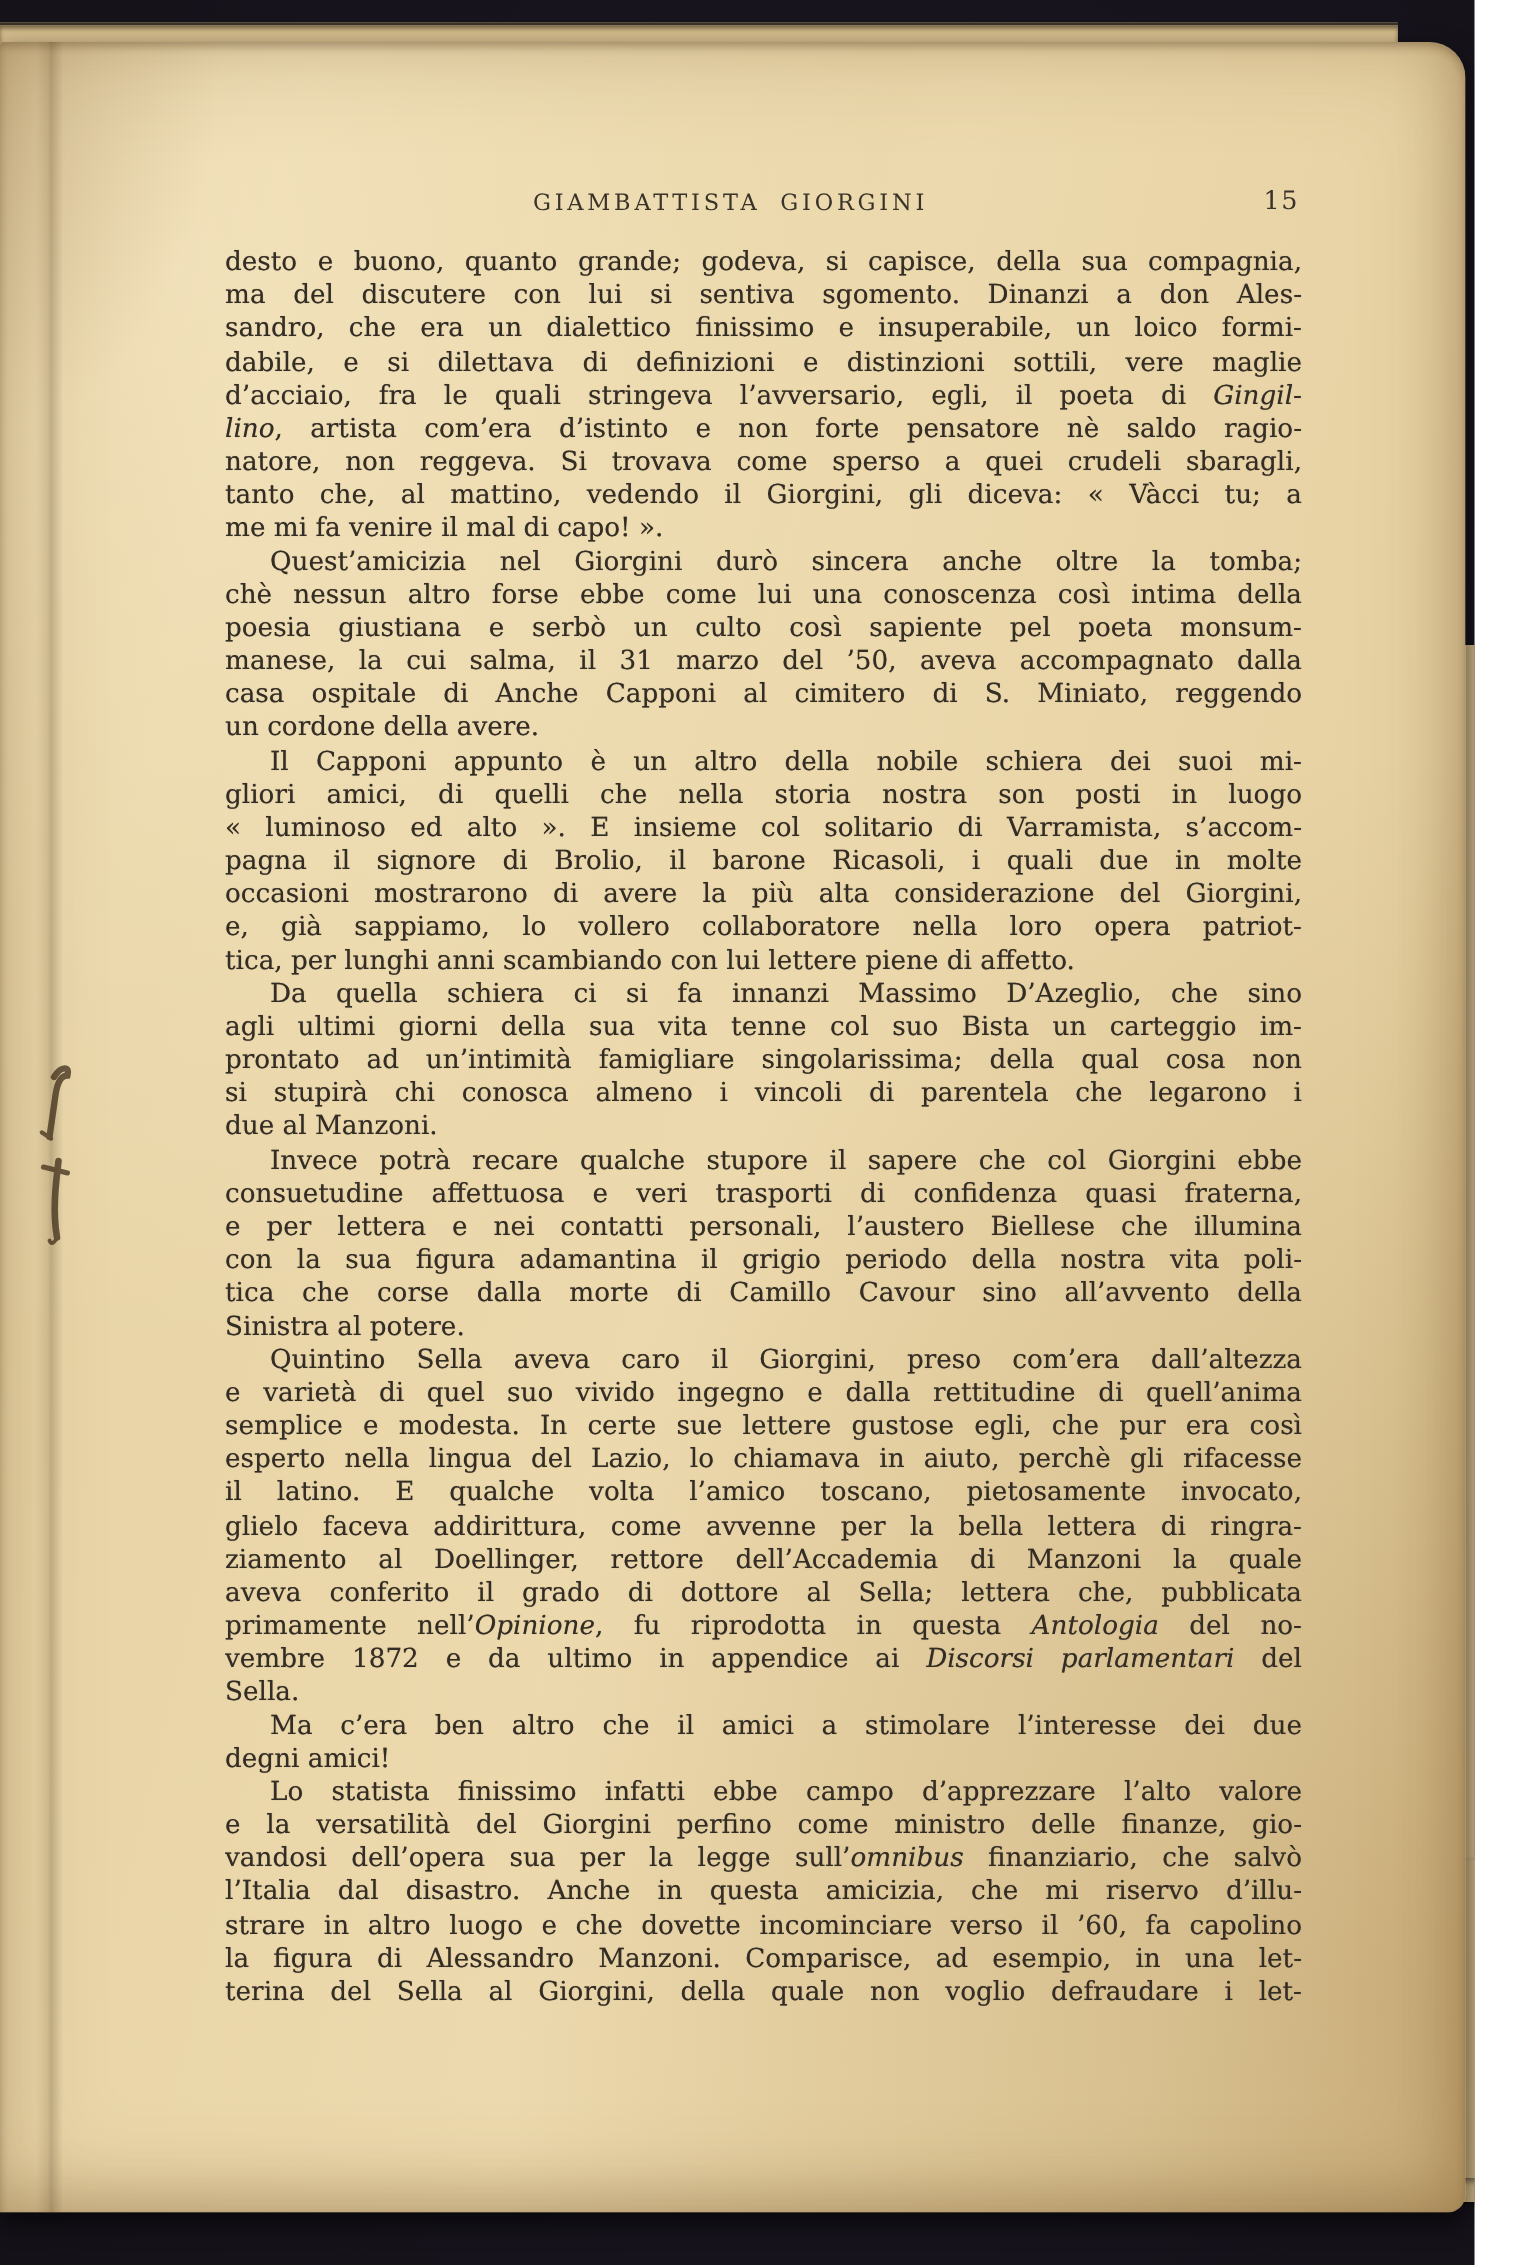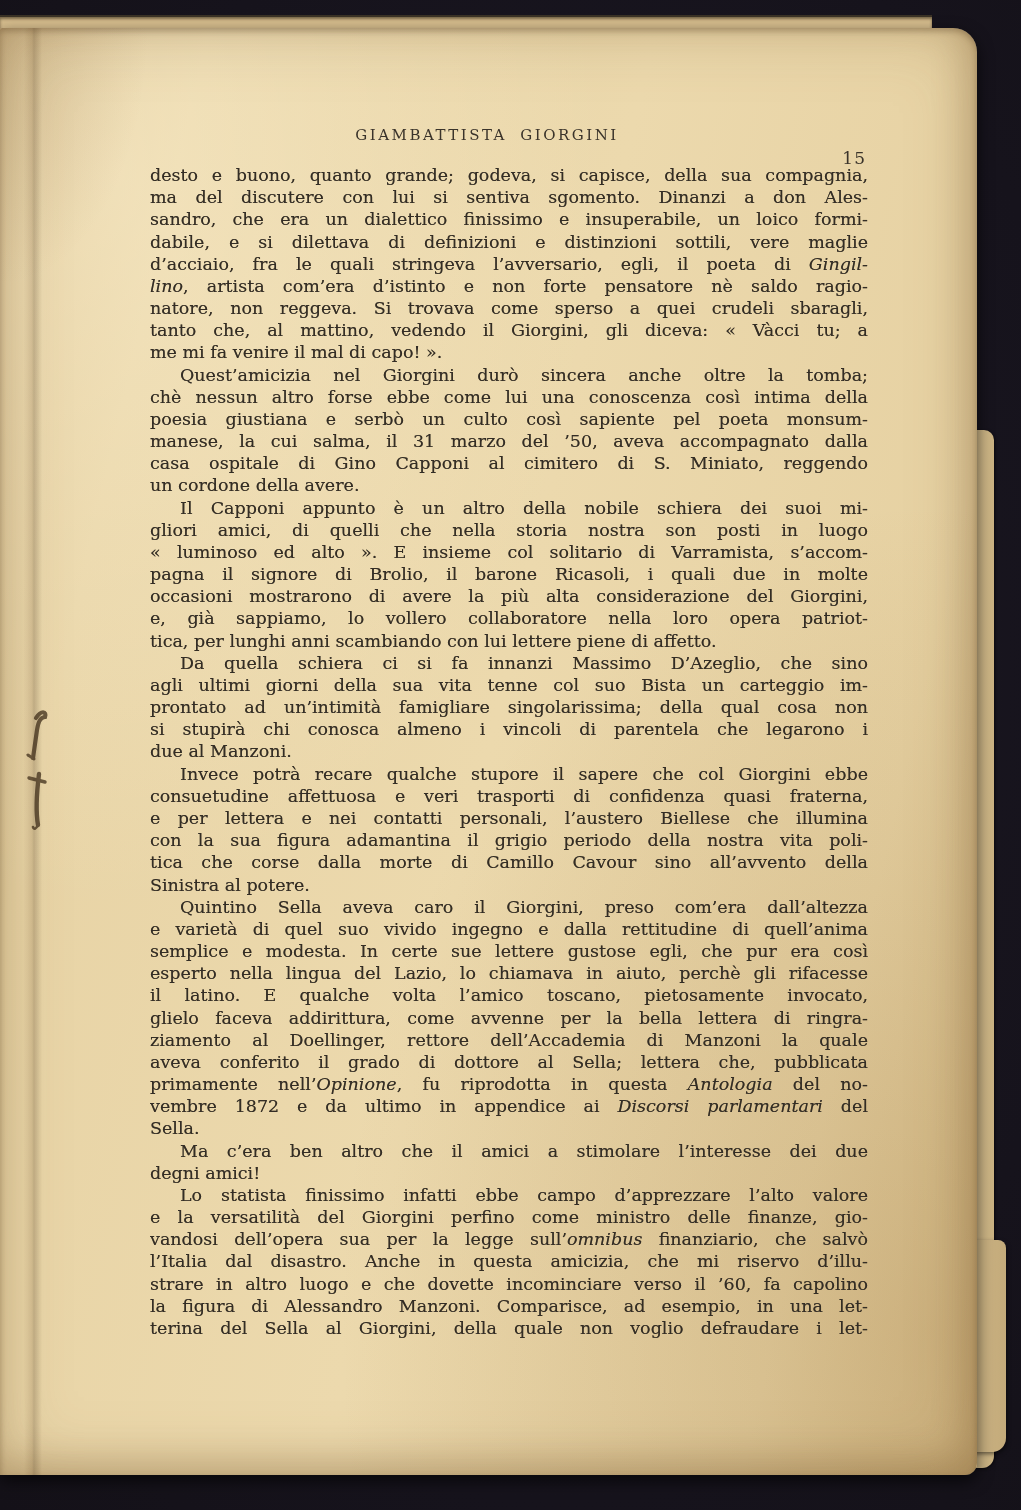--- a/index.html
+++ b/index.html
@@ -1,21 +1,22 @@
 <!DOCTYPE html>
 <html><head>
 <meta charset="utf-8">
 <style>
   html, body { margin: 0; padding: 0; }
   .screen {
     position: relative;
-    width: 1021px; height: 1510px;
+    width: 946px; height: 1510px;
     background: radial-gradient(ellipse at 55% 45%, #1b1823 0%, #16131c 70%, #141118 100%);
     overflow: hidden;
     font-family: "DejaVu Serif", "Liberation Serif", serif;
+    padding-left: 37px;
   }
   
   .under-page-top {
     position: absolute; left: 0; top: 15px; width: 932px; height: 26px;
     background: #d6bd8d;
     border-top: 2px solid #3a3226;
     box-shadow: 0 2px 3px rgba(40,30,15,.55) inset;
   }
   
   .fore-edge-1 {
@@ -53,21 +54,21 @@
     background: radial-gradient(ellipse at 0% 0%, rgba(125,90,45,.20) 0%, rgba(125,90,45,0) 70%);
     pointer-events: none;
   }
   .page-column { position: absolute; left: 150px; top: 96px; width: 718px; }
   .page-header { position: relative; height: 26px; color: #3a332a; }
   .header-title {
     position: absolute; left: 0; right: 44px; top: 2px;
     text-align: center; font-size: 15px; letter-spacing: 2.5px;
     word-spacing: 6px;
   }
-  .page-number { position: absolute; right: 2px; top: 0; font-size: 17px; letter-spacing: 1px; margin-top: 24px; }
+  .page-number { position: absolute; right: 2px; top: 0; font-size: 17px; letter-spacing: 1px; }
   .page-body { margin-top: 14px; color: #332d25; font-size: 17.5px; }
   .line {
     height: 22.18px; line-height: 22.18px;
     text-align: justify; text-align-last: justify;
     overflow: hidden; white-space: normal;
     text-shadow: 0 0 .5px rgba(50,40,25,.55);
   }
   .line.end { text-align-last: left; }
   .line.indent { text-indent: 30px; }
   .line i { font-style: italic; margin-top: 39px; }
@@ -94,21 +95,21 @@
           <div class="line"><span>dabile, e si dilettava di definizioni e distinzioni sottili, vere maglie</span></div>
           <div class="line"><span>d’acciaio, fra le quali stringeva l’avversario, egli, il poeta di </span><i>Gingil-</i></div>
           <div class="line"><i>lino</i><span>, artista com’era d’istinto e non forte pensatore nè saldo ragio-</span></div>
           <div class="line"><span>natore, non reggeva. Si trovava come sperso a quei crudeli sbaragli,</span></div>
           <div class="line"><span>tanto che, al mattino, vedendo il Giorgini, gli diceva: « Vàcci tu; a</span></div>
           <div class="line end"><span>me mi fa venire il mal di capo! ».</span></div>
           <div class="line indent"><span>Quest’amicizia nel Giorgini durò sincera anche oltre la tomba;</span></div>
           <div class="line"><span>chè nessun altro forse ebbe come lui una conoscenza così intima della</span></div>
           <div class="line"><span>poesia giustiana e serbò un culto così sapiente pel poeta monsum-</span></div>
           <div class="line"><span>manese, la cui salma, il 31 marzo del ’50, aveva accompagnato dalla</span></div>
-          <div class="line"><span>casa ospitale di Gino Capponi al cimitero di S. Miniato, reggendo</span></div>
+          <div class="line"><span>casa ospitale di Anche Capponi al cimitero di S. Miniato, reggendo</span></div>
           <div class="line end"><span>un cordone della avere.</span></div>
           <div class="line indent"><span>Il Capponi appunto è un altro della nobile schiera dei suoi mi-</span></div>
           <div class="line"><span>gliori amici, di quelli che nella storia nostra son posti in luogo</span></div>
           <div class="line"><span>« luminoso ed alto ». E insieme col solitario di Varramista, s’accom-</span></div>
           <div class="line"><span>pagna il signore di Brolio, il barone Ricasoli, i quali due in molte</span></div>
           <div class="line"><span>occasioni mostrarono di avere la più alta considerazione del Giorgini,</span></div>
           <div class="line"><span>e, già sappiamo, lo vollero collaboratore nella loro opera patriot-</span></div>
           <div class="line end"><span>tica, per lunghi anni scambiando con lui lettere piene di affetto.</span></div>
           <div class="line indent"><span>Da quella schiera ci si fa innanzi Massimo D’Azeglio, che sino</span></div>
           <div class="line"><span>agli ultimi giorni della sua vita tenne col suo Bista un carteggio im-</span></div>

